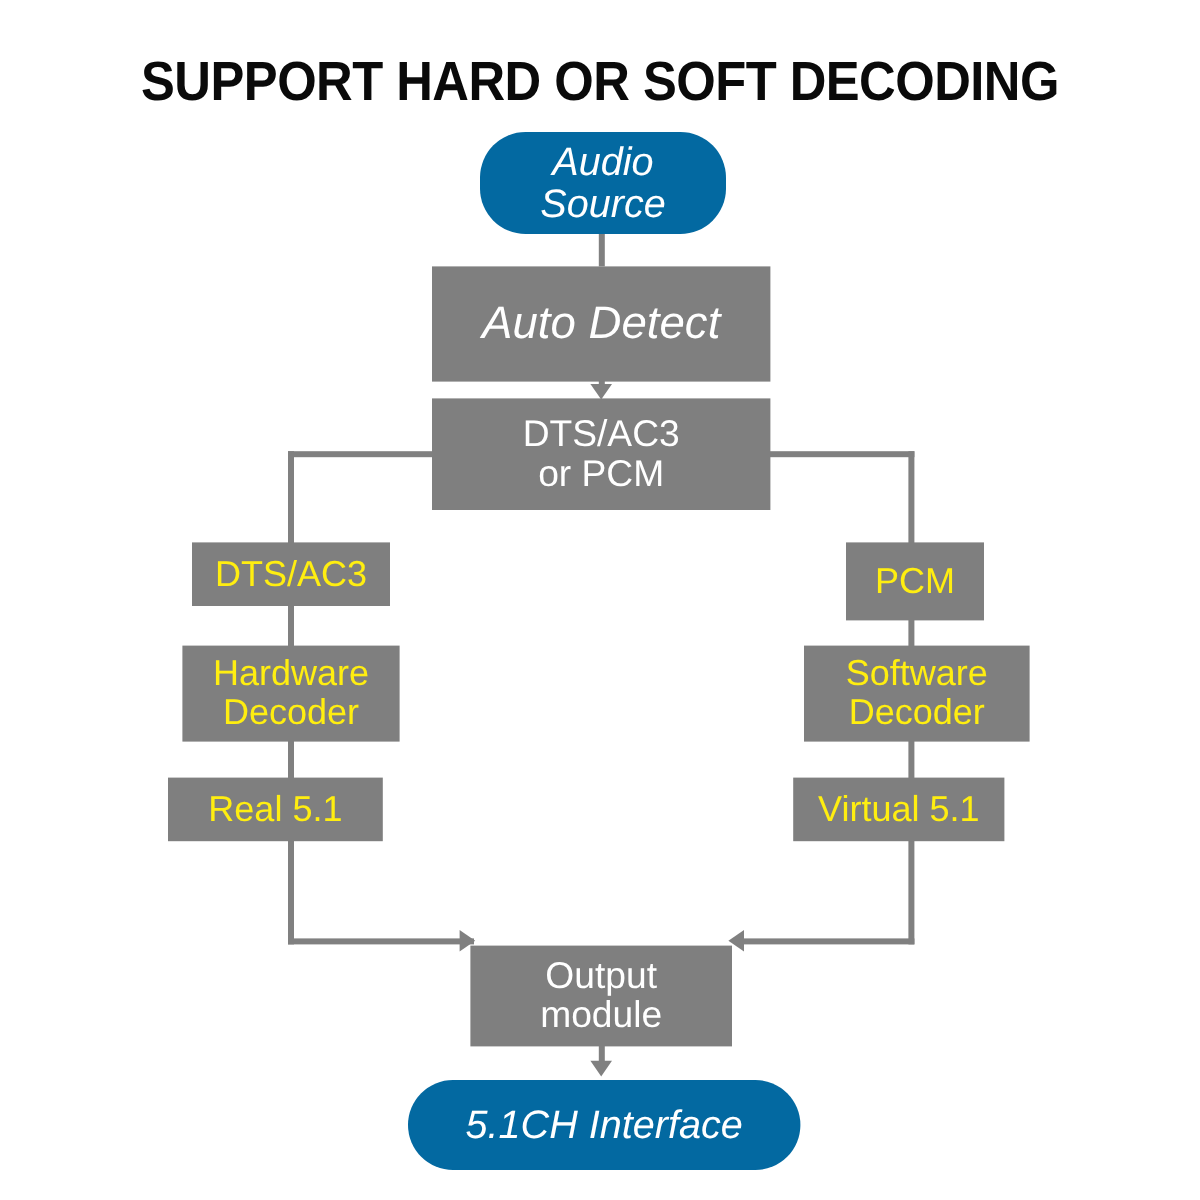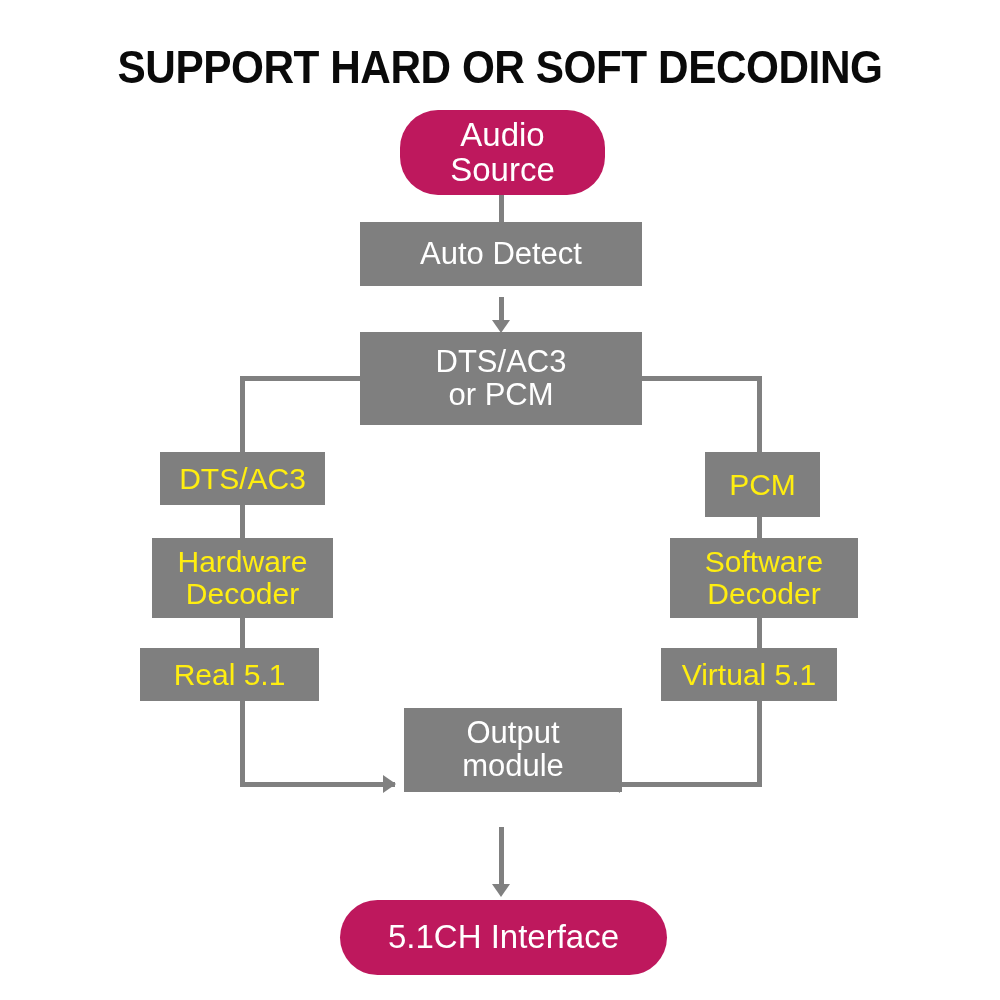--- a/index.html
+++ b/index.html
@@ -44,23 +44,24 @@
     z-index: 3;
   }
   .node.gray {
     background: #7f7f7f;
     color: #ffffff;
   }
   .node.gray.yellow-text {
     color: #ffee10;
   }
   .node.blue {
-    background: #be185d;
+    background: #0369a1;
     color: #ffffff;
     border-radius: 38px;
+    font-style: italic;
   }
 
   
   .line {
     position: absolute;
     background: #808080;
     z-index: 1;
   }
   .arrow-down {
     position: absolute;
@@ -93,40 +94,40 @@
 </head>
 <body>
 
 <div id="page">
 
   <div id="title">SUPPORT HARD OR SOFT DECODING</div>
 
   <div class="node blue" style="left:400px; top:110px; width:205px; height:85px; font-size:33px;">Audio
 Source</div>
 
-  <div class="node gray" style="left:360px; top:222px; width:282px; height:64px; font-size:31px;">Auto Detect</div>
+  <div class="node gray" style="left:360px; top:222px; width:282px; height:96px; font-size:38px;font-style:italic;">Auto Detect</div>
 
   <div class="node gray" style="left:360px; top:332px; width:282px; height:93px; font-size:31px;">DTS/AC3
 or PCM</div>
 
   <div class="node gray yellow-text" style="left:160px; top:452px; width:165px; height:53px; font-size:30px;">DTS/AC3</div>
 
   <div class="node gray yellow-text" style="left:152px; top:538px; width:181px; height:80px; font-size:30px;">Hardware
 Decoder</div>
 
   <div class="node gray yellow-text" style="left:140px; top:648px; width:179px; height:53px; font-size:30px;">Real 5.1</div>
 
   <div class="node gray yellow-text" style="left:705px; top:452px; width:115px; height:65px; font-size:30px;">PCM</div>
 
   <div class="node gray yellow-text" style="left:670px; top:538px; width:188px; height:80px; font-size:30px;">Software
 Decoder</div>
 
   <div class="node gray yellow-text" style="left:661px; top:648px; width:176px; height:53px; font-size:30px;">Virtual 5.1</div>
 
-  <div class="node gray" style="left:392px; top:708px; width:218px; height:84px; font-size:31px;margin-left:12px;">Output
+  <div class="node gray" style="left:392px; top:788px; width:218px; height:84px; font-size:31px;">Output
 module</div>
 
   <div class="node blue" style="left:340px; top:900px; width:327px; height:75px; font-size:33px;">5.1CH Interface</div>
 
   <div class="line" style="left:499px; top:195px; width:5px; height:27px;"></div>
 
   <div class="line" style="left:499px; top:297px; width:5px; height:25px;"></div>
   <div class="arrow-down" style="left:492px; top:320px;"></div>
 
   <div class="line" style="left:240px; top:376px; width:124px; height:5px;"></div>

